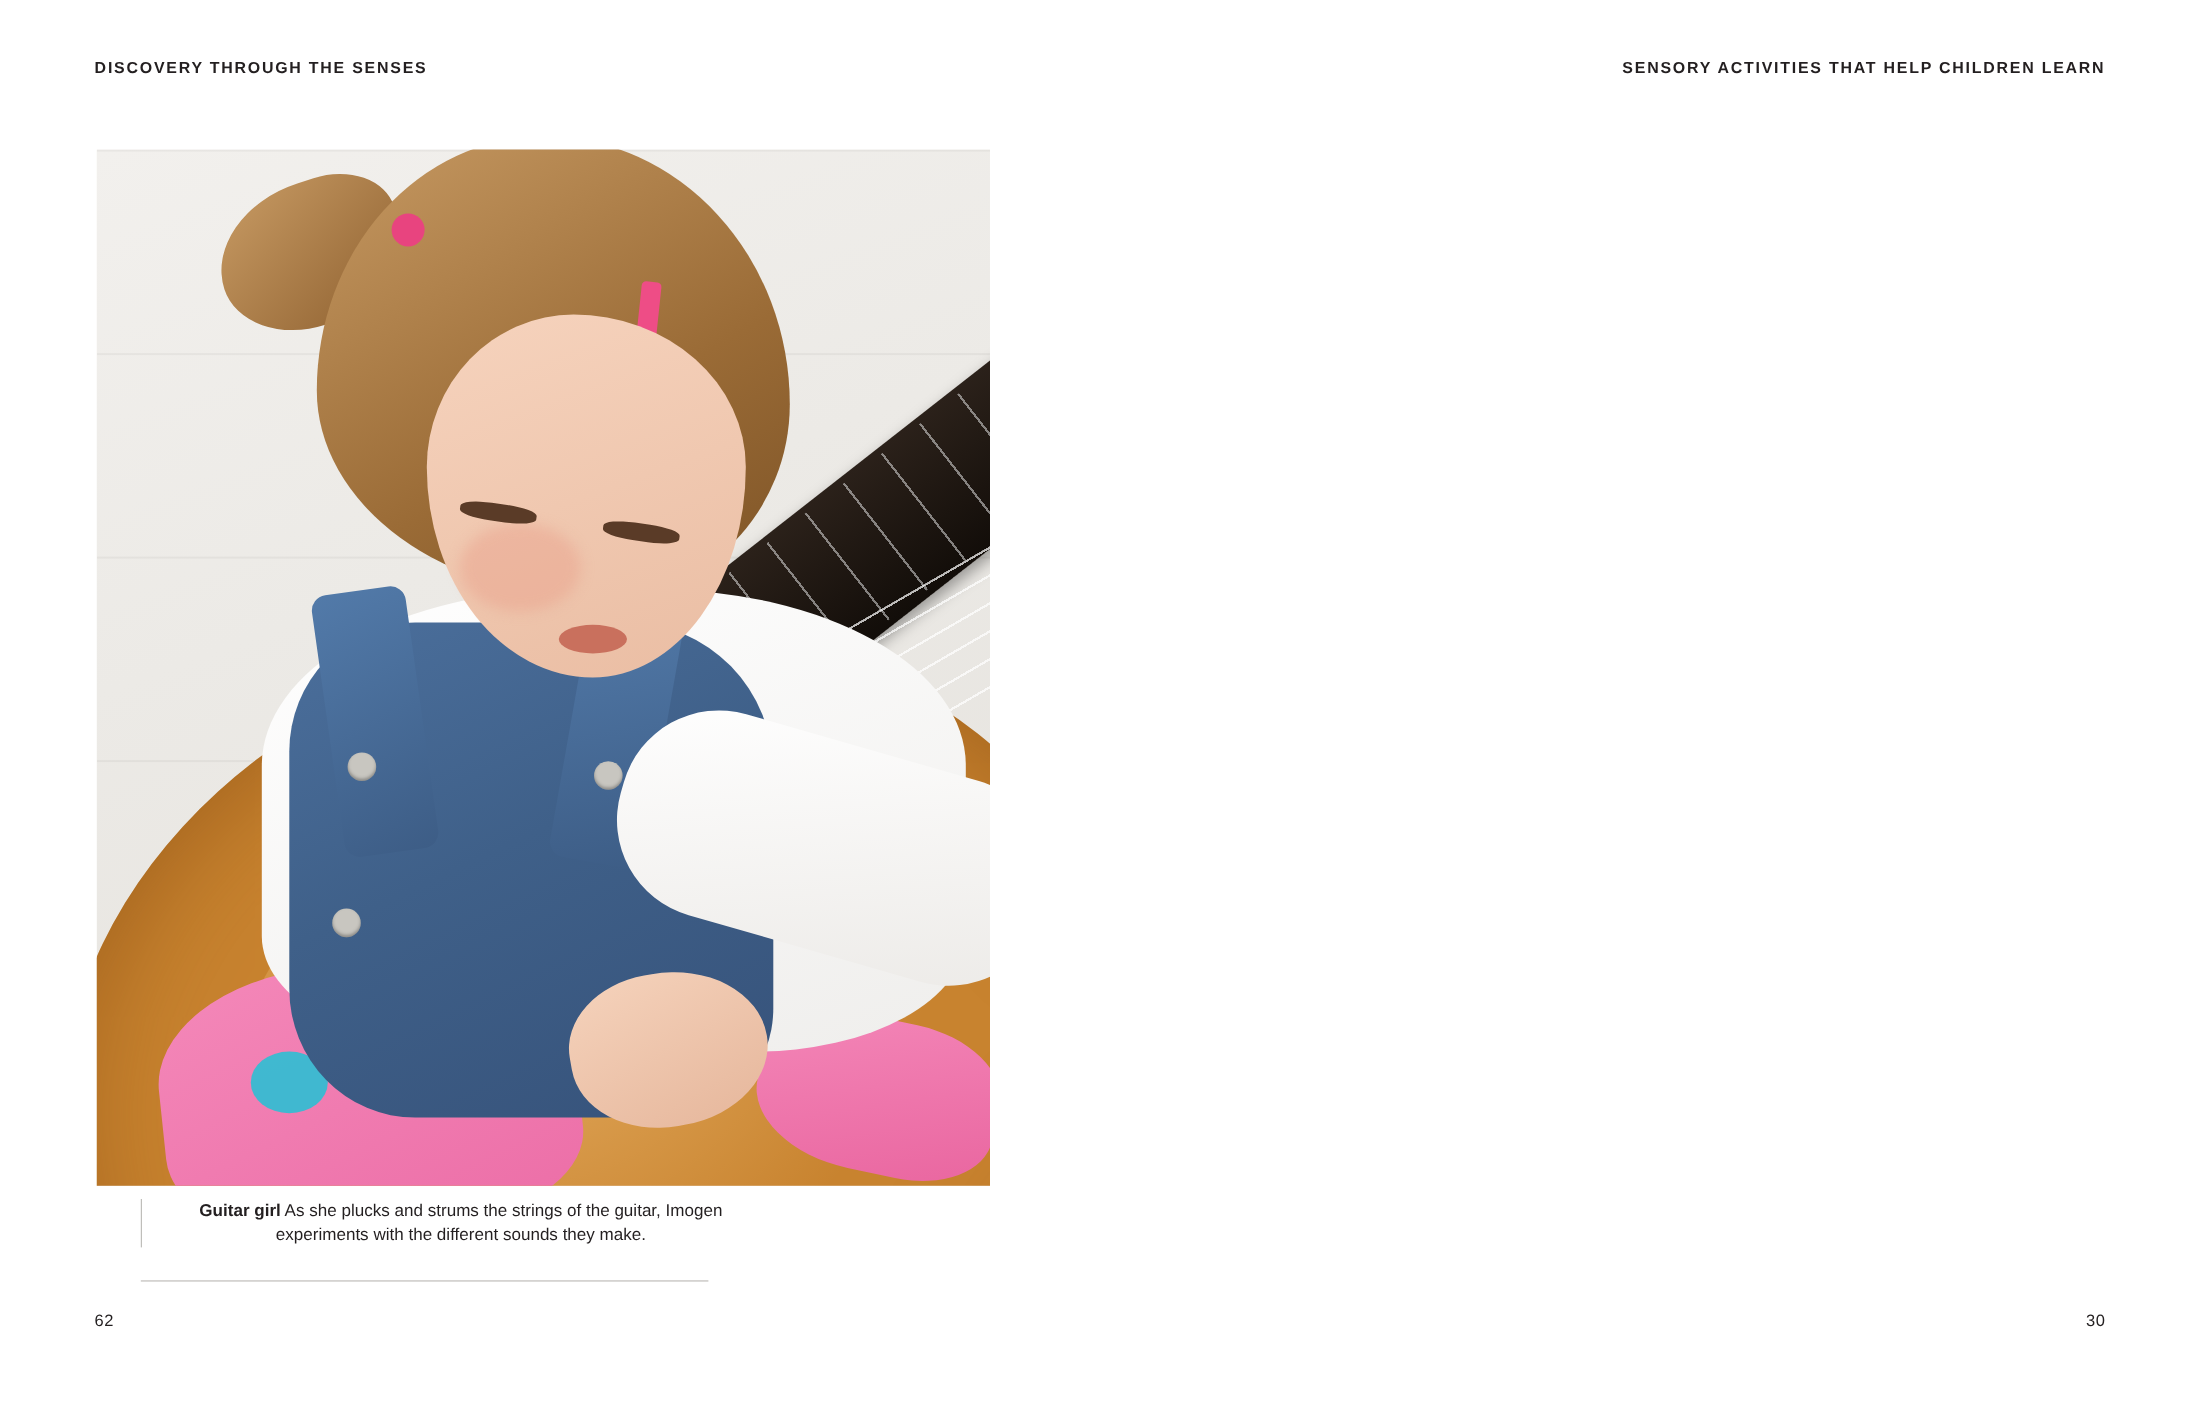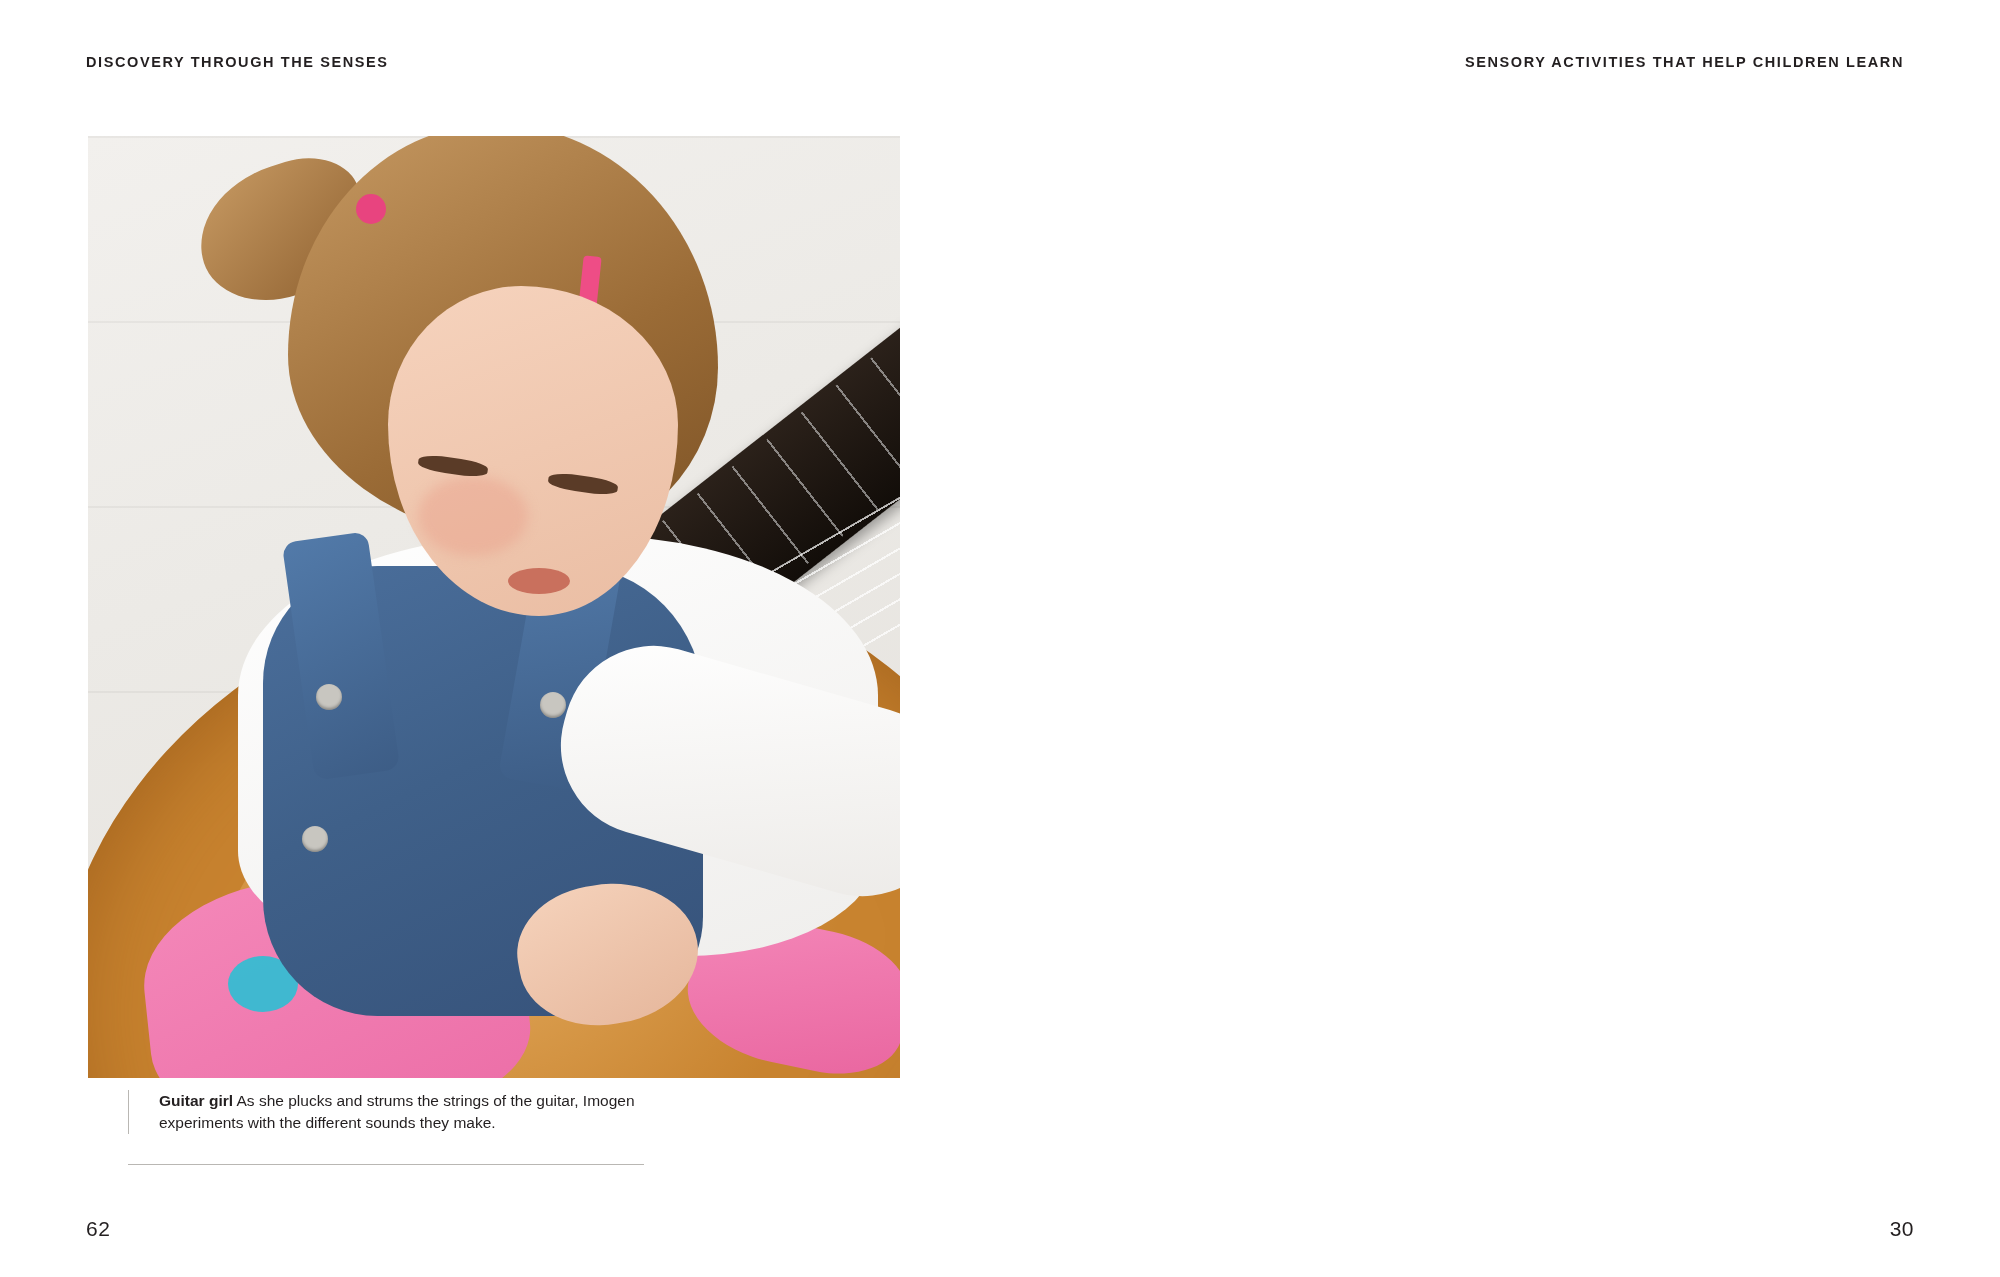--- a/index.html
+++ b/index.html
@@ -20,42 +20,42 @@
     position: absolute;
     inset: 0;
     display: flex;
   }
 
   .page {
     position: relative;
     height: 100%;
     box-sizing: border-box;
   }
-  .page-left  { width: 1000px; }
+  .page-left  { width: 1000px; text-align: center; }
   .page-right { width: 1000px; }
 
   
   .running-head {
     position: absolute;
     top: 54px;
     font-size: 14.5px;
     letter-spacing: 1.6px;
     font-weight: 600;
     color: #231f20;
     text-transform: uppercase;
     white-space: nowrap;
   }
   .running-head-left  { left: 86px; }
-  .running-head-right { right: 96px; }
+  .running-head-right { right: 86px; }
 
   
   .folio {
     position: absolute;
-    bottom: 36px;
-    font-size: 21px;
+    bottom: 68px;
+    font-size: 15px;
     color: #231f20;
     letter-spacing: 0.5px;
   }
   .folio-left  { left: 86px; }
   .folio-right { right: 86px; }
 
   
   .photo-frame {
     position: absolute;
     left: 88px;

